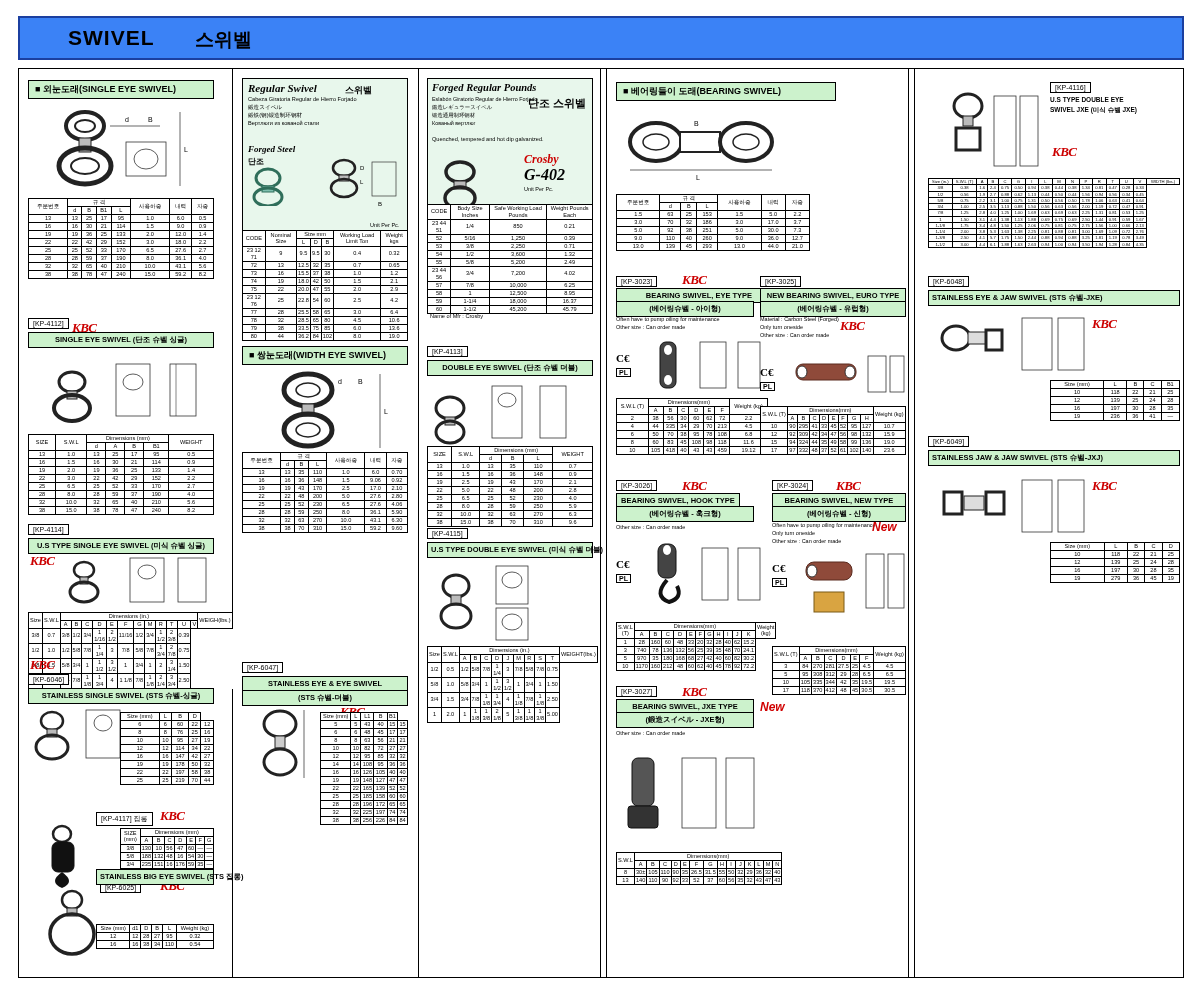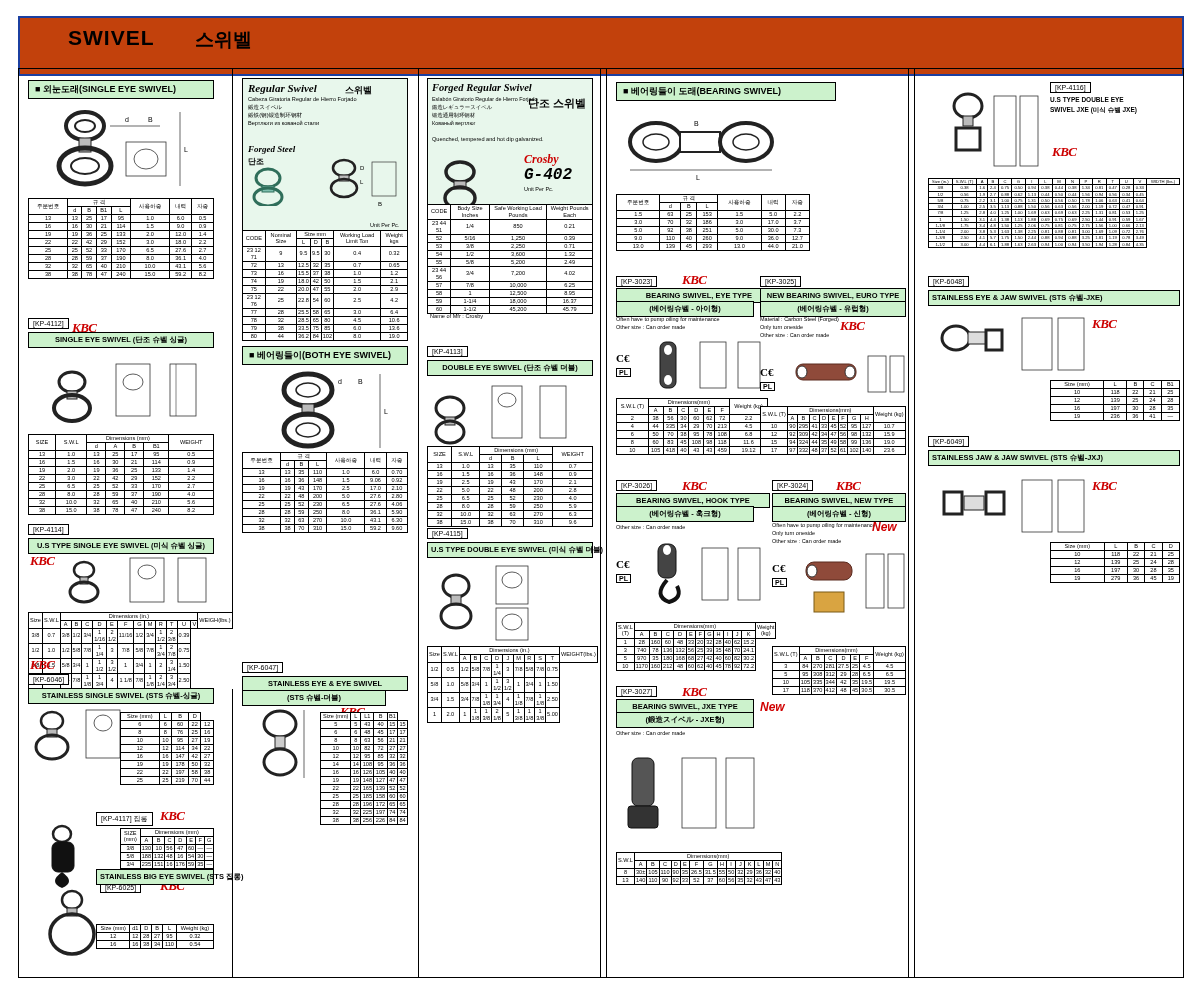--- a/index.html
+++ b/index.html
@@ -11,23 +11,23 @@
     color:#000;
     position:relative;
     overflow:hidden;
   }
   .page{
     position:absolute;left:0;top:0;width:1200px;height:996px;
     box-sizing:border-box;
   }
   
   .title-bar{
-    position:absolute;left:18px;top:16px;width:1166px;height:60px;
+    position:absolute;left:18px;top:16px;width:1166px;height:44px;
     border:2px solid #1b3fa0;
-    background:#c2410c;
+    background:#3b82f6;
     box-sizing:border-box;
   }
   .title-bar .t-en{
     position:absolute;left:48px;top:8px;font-size:21px;font-weight:bold;letter-spacing:1px;
   }
   .title-bar .t-kr{
     position:absolute;left:175px;top:9px;font-size:19px;font-weight:bold;
   }
   
   .frame{
@@ -61,21 +61,21 @@
   }
   table.t td,table.t th{
     border:0.5px solid #000;text-align:center;padding:0px 1px;font-weight:normal;
     line-height:1.25;
   }
   table.t th{font-weight:normal;background:#fff;}
   .note{position:absolute;font-size:5.5px;white-space:nowrap;}
   .ce{position:absolute;font-size:11px;font-weight:bold;font-family:"Liberation Serif",serif;}
   .plbox{position:absolute;border:1px solid #000;font-size:7px;font-weight:bold;padding:0 2px;}
   .newtag{position:absolute;color:#d00000;font-style:italic;font-weight:bold;font-size:12px;}
-  .g402{position:absolute;font-family:Liberation Mono, monospace;font-weight:bold;font-style:italic;font-size:16px;}
+  .g402{position:absolute;font-family:Liberation Serif, serif;font-weight:bold;font-style:italic;font-size:16px;}
   .crosby{position:absolute;color:#cc0000;font-family:"Liberation Serif",serif;font-style:italic;font-weight:bold;font-size:12px;}
   .svgwrap{position:absolute;}
 </style>
 </head>
 <body>
 
 <div class="page">
 
   <div class="title-bar">
     <span class="t-en">SWIVEL</span>
@@ -723,21 +723,21 @@
           <td>44</td>
           <td>36.2</td>
           <td>84</td>
           <td>102</td>
           <td>8.0</td>
           <td>19.0</td>
         </tr>
       </tbody>
   </table>
 
-  <div class="sec-head" style="left:242px;top:346px;width:166px;">■ 베어링들이(BOTH EYE SWIVEL)</div>
+  <div class="sec-head" style="left:242px;top:346px;width:166px;">■ 쌍눈도래(WIDTH EYE SWIVEL)</div>
 
   <svg class="svgwrap" style="left:250px;top:368px;" width="160" height="86">
     <ellipse cx="58" cy="22" rx="24" ry="16" fill="none" stroke="#222" stroke-width="5"></ellipse>
     <ellipse cx="58" cy="22" rx="12" ry="7" fill="#fff" stroke="#222" stroke-width="1.5"></ellipse>
     <rect x="52" y="36" width="12" height="12" fill="#bbb" stroke="#222"></rect>
     <ellipse cx="58" cy="62" rx="24" ry="16" fill="none" stroke="#222" stroke-width="5"></ellipse>
     <ellipse cx="58" cy="62" rx="12" ry="7" fill="#fff" stroke="#222" stroke-width="1.5"></ellipse>
     <text x="88" y="16" font-size="7">d</text>
     <text x="108" y="16" font-size="7">B</text>
     <line x1="130" y1="6" x2="130" y2="80" stroke="#000" stroke-width="0.6"></line>
@@ -830,21 +830,21 @@
           <td>310</td>
           <td>15.0</td>
           <td>59.2</td>
           <td>9.60</td>
         </tr>
       </tbody>
   </table>
 
   <div class="codebox" style="left:242px;top:662px;">[KP-6047]</div>
   <div class="greenbar" style="left:242px;top:676px;width:166px;">STAINLESS EYE &amp; EYE SWIVEL</div>
-  <div class="greenbar" style="left:242px;top:690px;width:144px;">(STS 슈벨-더블)</div>
+  <div class="greenbar" style="left:242px;top:690px;width:166px;">(STS 슈벨-더블)</div>
   <div class="kbc" style="left:340px;top:704px;">KBC</div>
 
   <svg class="svgwrap" style="left:246px;top:702px;" width="70" height="104">
     <ellipse cx="34" cy="22" rx="16" ry="13" fill="none" stroke="#222" stroke-width="3"></ellipse>
     <rect x="29" y="34" width="10" height="12" fill="#ccc" stroke="#222"></rect>
     <ellipse cx="34" cy="60" rx="16" ry="13" fill="none" stroke="#222" stroke-width="3"></ellipse>
     <line x1="58" y1="8" x2="58" y2="76" stroke="#000" stroke-width="0.6"></line>
   </svg>
 
   <table class="t" style="left:320px;top:712px;width:88px;">
@@ -959,21 +959,21 @@
           <td>38</td>
           <td>256</td>
           <td>226</td>
           <td>84</td>
           <td>84</td>
         </tr>
       </tbody>
   </table>
 
   <div style="position:absolute;left:427px;top:78px;width:166px;height:192px;border:1px solid #000;box-sizing:border-box;background:#e8f7ec;"></div>
-  <div class="label bold" style="left:432px;top:82px;font-size:10.5px;font-style:italic;font-family:'Liberation Serif',serif;">Forged Regular Swivel</div>
+  <div class="label bold" style="left:432px;top:82px;font-size:10.5px;font-style:italic;font-family:'Liberation Serif',serif;">Forged Regular Pounds</div>
   <div class="label bold" style="left:528px;top:96px;font-size:11px;">단조 스위벨</div>
   <div class="label" style="left:432px;top:96px;font-size:5.4px;">Eslabón Giratorio Regular de Hierro Forjado</div>
   <div class="label" style="left:432px;top:104px;font-size:5.4px;">鍛造レギュラースイベル</div>
   <div class="label" style="left:432px;top:112px;font-size:5.4px;">锻造通用制环钢材</div>
   <div class="label" style="left:432px;top:120px;font-size:5.4px;">Кованый вертлюг</div>
   <div class="label" style="left:432px;top:136px;font-size:5.6px;">Quenched, tempered and hot dip galvanized.</div>
   <div class="crosby" style="left:524px;top:152px;">Crosby</div>
   <div class="g402" style="left:524px;top:166px;">G-402</div>
   <div class="label" style="left:524px;top:186px;font-size:5.5px;">Unit Per Pc.</div>
 
@@ -1487,21 +1487,21 @@
           <td>61</td>
           <td>102</td>
           <td>140</td>
           <td>23.6</td>
         </tr>
       </tbody>
   </table>
 
   <div class="kbc" style="left:682px;top:478px;">KBC</div>
   <div class="codebox" style="left:616px;top:480px;">[KP-3026]</div>
-  <div class="greenbar" style="left:616px;top:493px;width:154px;">BEARING SWIVEL, HOOK TYPE</div>
+  <div class="greenbar" style="left:616px;top:493px;width:124px;">BEARING SWIVEL, HOOK TYPE</div>
   <div class="greenbar" style="left:616px;top:506px;width:138px;">(베어링슈벨 - 훅크형)</div>
   <div class="note" style="left:616px;top:524px;">Other size : Can order made</div>
   <div class="ce" style="left:616px;top:558px;">C€</div>
   <div class="plbox" style="left:616px;top:574px;">PL</div>
 
   <svg class="svgwrap" style="left:648px;top:540px;" width="120" height="78">
     <rect x="10" y="4" width="18" height="34" rx="7" fill="#444" stroke="#111"></rect>
     <ellipse cx="19" cy="10" rx="4" ry="5" fill="#fff"></ellipse>
     <path d="M19 40 q-14 16 2 22 q14 -4 8 -16" fill="none" stroke="#111" stroke-width="4"></path>
     <rect x="54" y="8" width="26" height="52" fill="none" stroke="#333" stroke-width="0.8"></rect>

